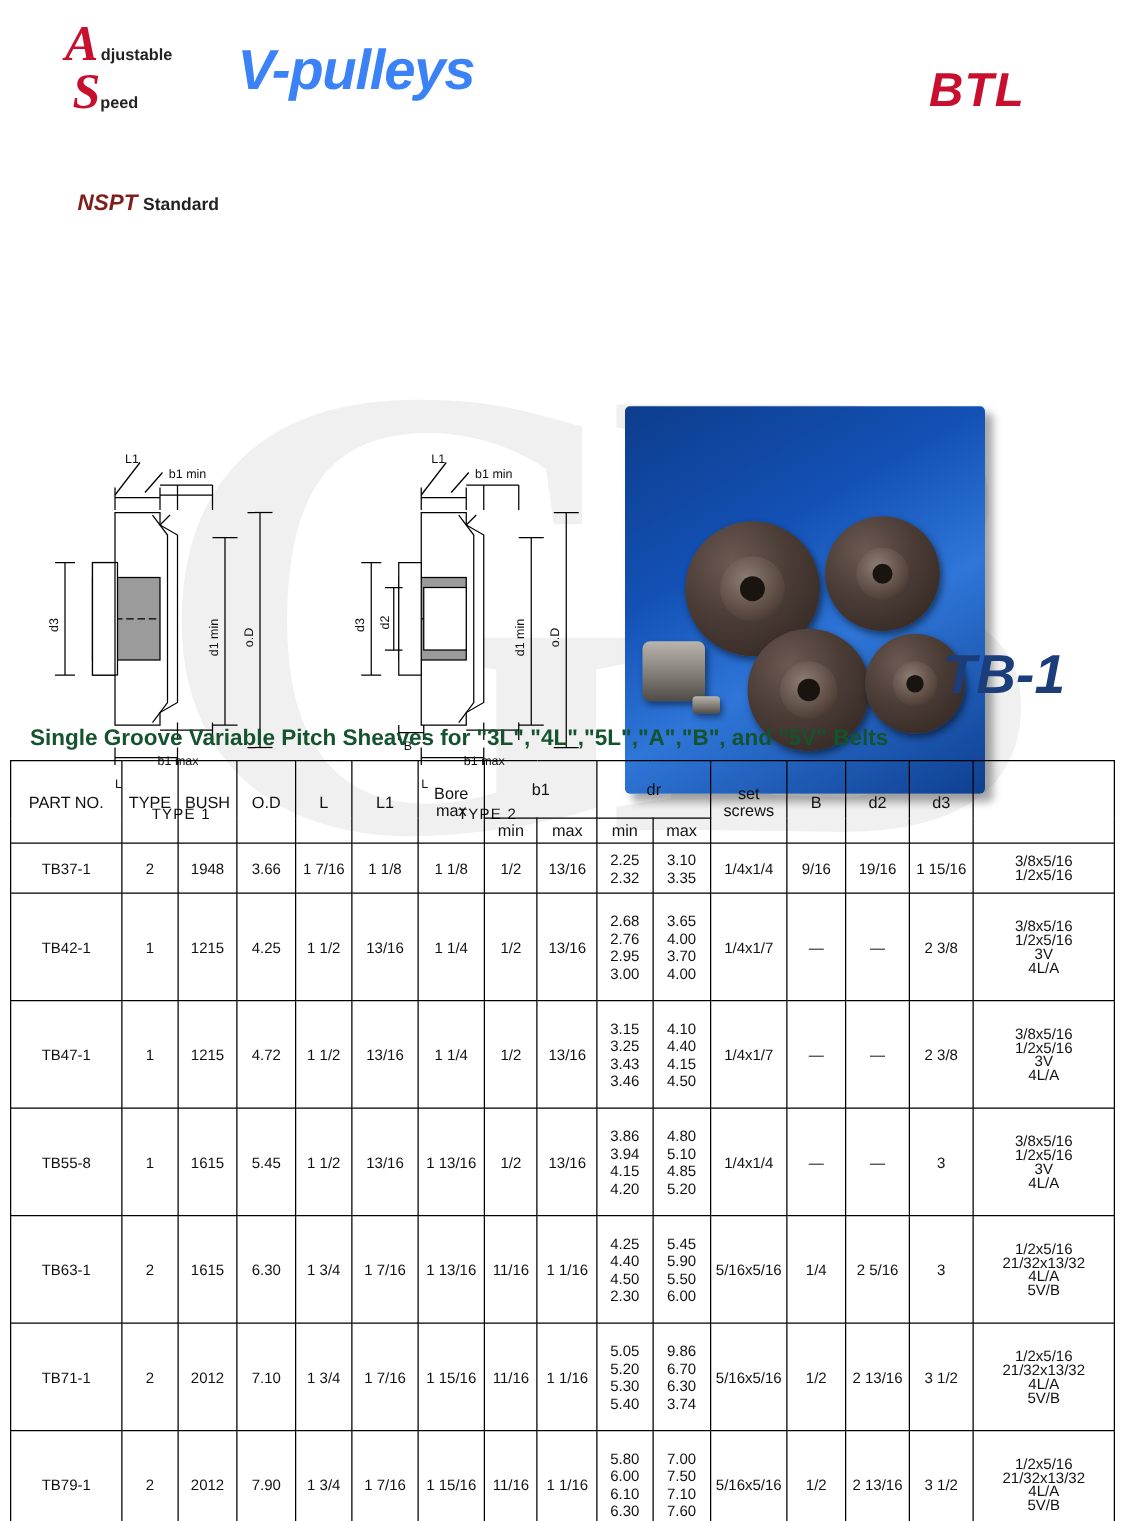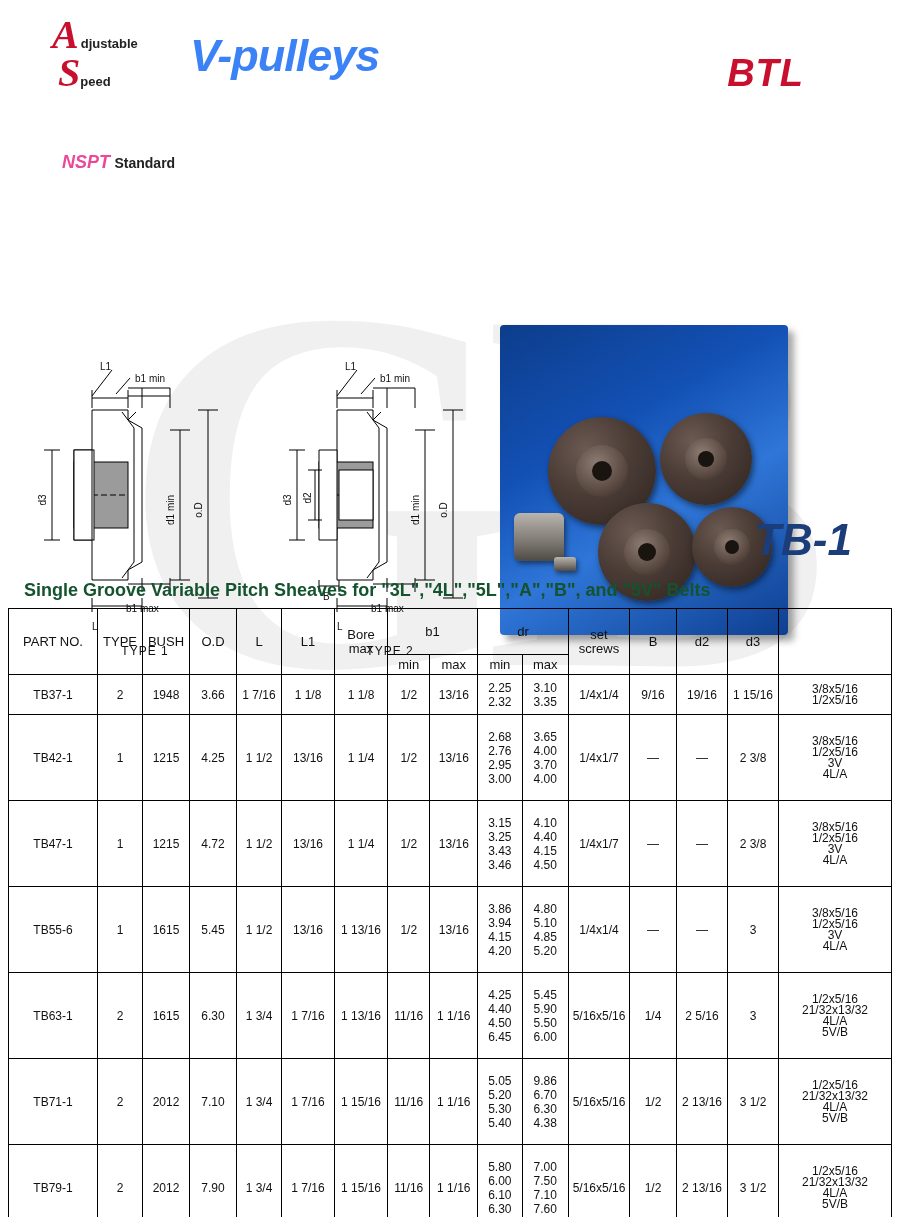--- a/index.html
+++ b/index.html
@@ -24,30 +24,30 @@
     font-family:"Liberation Sans",sans-serif;
     font-weight:bold;font-style:italic;
     font-size:45px;color:#3b82f6;letter-spacing:-1px;
   }
   .title-sub{
     position:absolute;left:345px;top:98px;
     font-family:"Liberation Sans",sans-serif;
     font-weight:bold;font-size:26px;color:#1b3d7a;
   }
   .btl{
-    position:absolute;right:96px;top:52px;
+    position:absolute;right:80px;top:52px;
     font-family:"Liberation Sans",sans-serif;
     font-weight:bold;font-style:italic;font-size:38px;
     color:#c8102e;letter-spacing:1px;
   }
   .nspt{
     position:absolute;left:62px;top:152px;
     font-family:"Liberation Sans",sans-serif;font-size:16px;
   }
-  .nspt .n{color:#ec4899;font-weight:bold;font-style:italic;font-size:18px;}
+  .nspt .n{color:#7f1d1d;font-weight:bold;font-style:italic;font-size:18px;}
   .nspt .s{color:#222;font-weight:bold;font-size:14px;}
 
   
   .watermark{
     position:absolute;left:120px;top:230px;width:760px;height:900px;
     font-family:"Liberation Serif",serif;font-size:520px;font-weight:bold;
     color:#f0f0f0;letter-spacing:-40px;line-height:520px;z-index:0;
     user-select:none;
   }
 
@@ -386,21 +386,21 @@
         <td class="frac">—</td>
         <td class="frac">2 3/8</td>
         <td class="xsmall">
           <div>3/8x5/16</div>
           <div>1/2x5/16</div>
           <div>3V</div>
           <div>4L/A</div>
         </td>
       </tr>
       <tr class="row-h">
-        <td class="cell-part">TB55-6</td>
+        <td class="cell-part">TB55-8</td>
         <td>1</td>
         <td>1615</td>
         <td>5.45</td>
         <td class="frac">1 1/2</td>
         <td class="frac">13/16</td>
         <td class="frac">1 13/16</td>
         <td class="small">1/2</td>
         <td class="small">13/16</td>
         <td class="multiline">
           <div>3.86</div>
@@ -432,21 +432,21 @@
         <td>6.30</td>
         <td class="frac">1 3/4</td>
         <td class="frac">1 7/16</td>
         <td class="frac">1 13/16</td>
         <td class="small">11/16</td>
         <td class="small">1 1/16</td>
         <td class="multiline">
           <div>4.25</div>
           <div>4.40</div>
           <div>4.50</div>
-          <div>6.45</div>
+          <div>2.30</div>
         </td>
         <td class="multiline">
           <div>5.45</div>
           <div>5.90</div>
           <div>5.50</div>
           <div>6.00</div>
         </td>
         <td class="small">5/16x5/16</td>
         <td class="frac">1/4</td>
         <td class="frac">2 5/16</td>
@@ -471,21 +471,21 @@
         <td class="multiline">
           <div>5.05</div>
           <div>5.20</div>
           <div>5.30</div>
           <div>5.40</div>
         </td>
         <td class="multiline">
           <div>9.86</div>
           <div>6.70</div>
           <div>6.30</div>
-          <div>4.38</div>
+          <div>3.74</div>
         </td>
         <td class="small">5/16x5/16</td>
         <td class="frac">1/2</td>
         <td class="frac">2 13/16</td>
         <td class="frac">3 1/2</td>
         <td class="xsmall">
           <div>1/2x5/16</div>
           <div>21/32x13/32</div>
           <div>4L/A</div>
           <div>5V/B</div>

